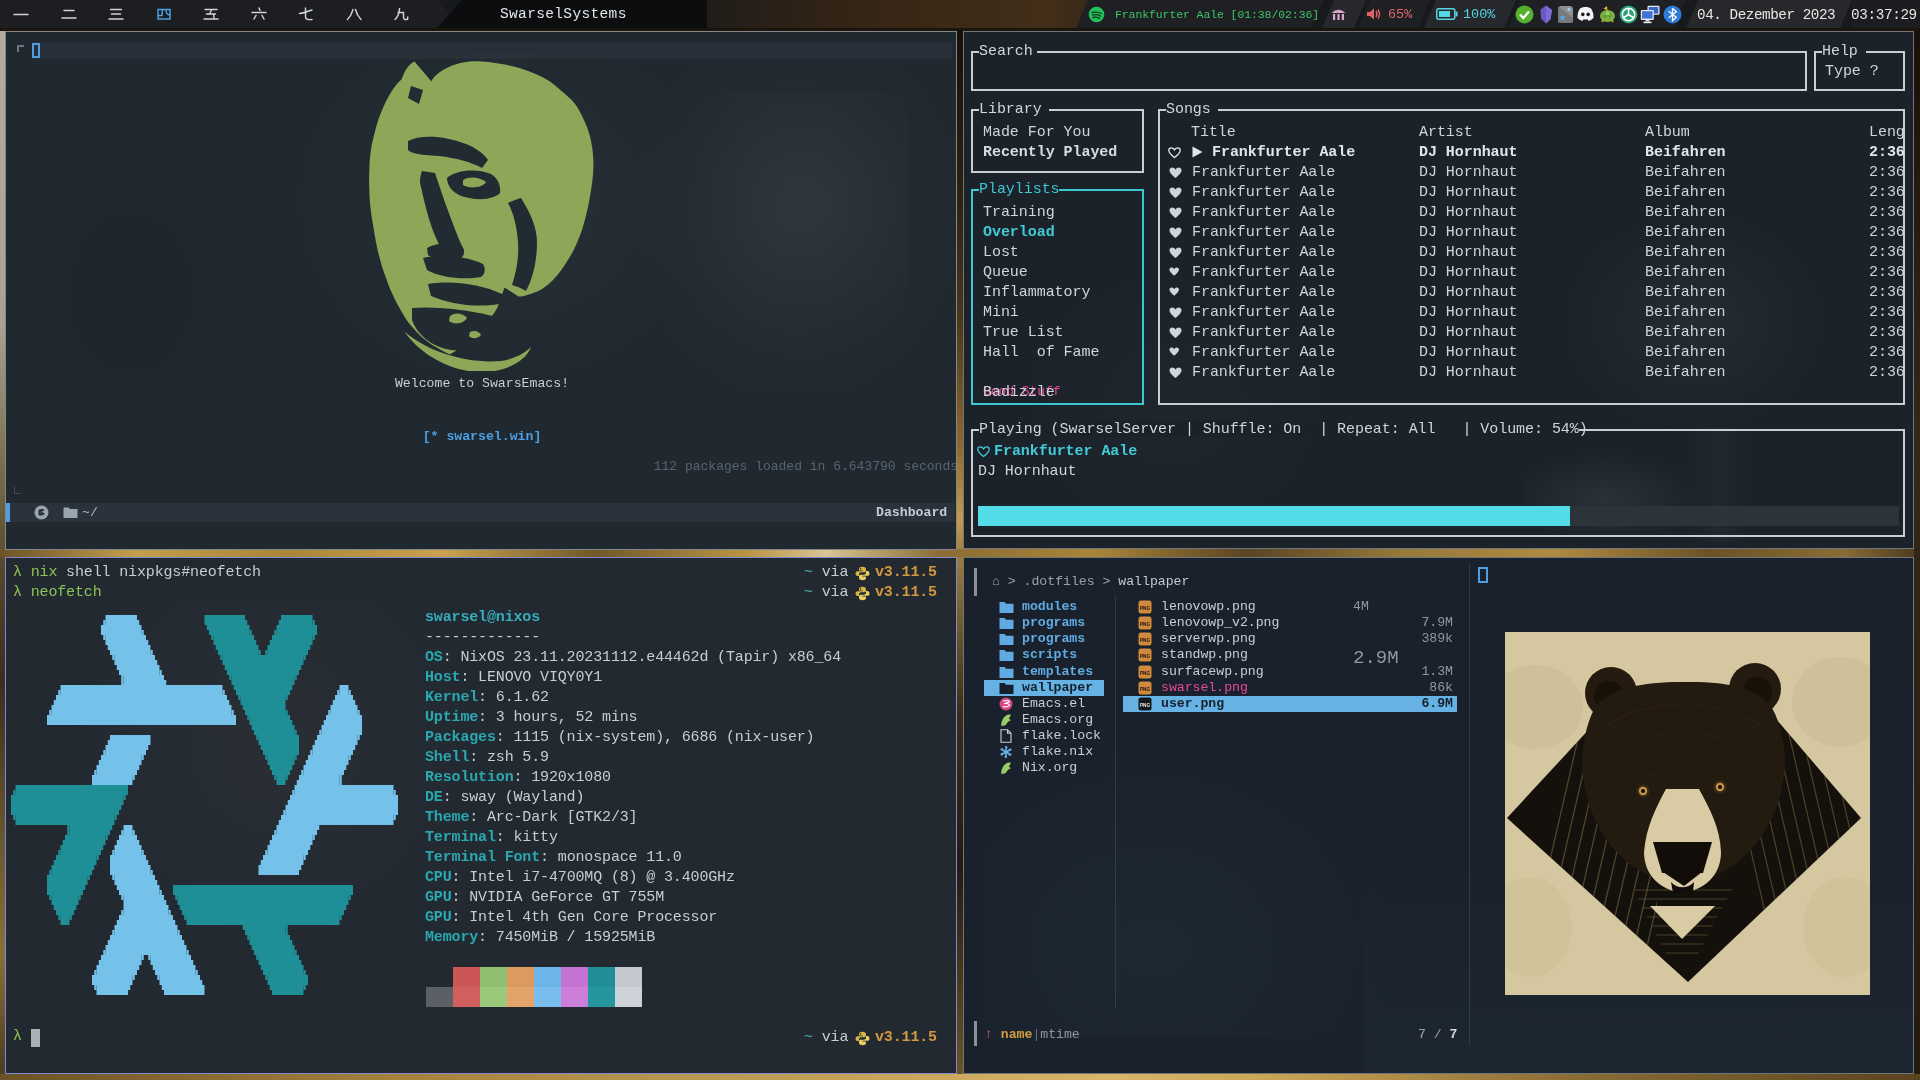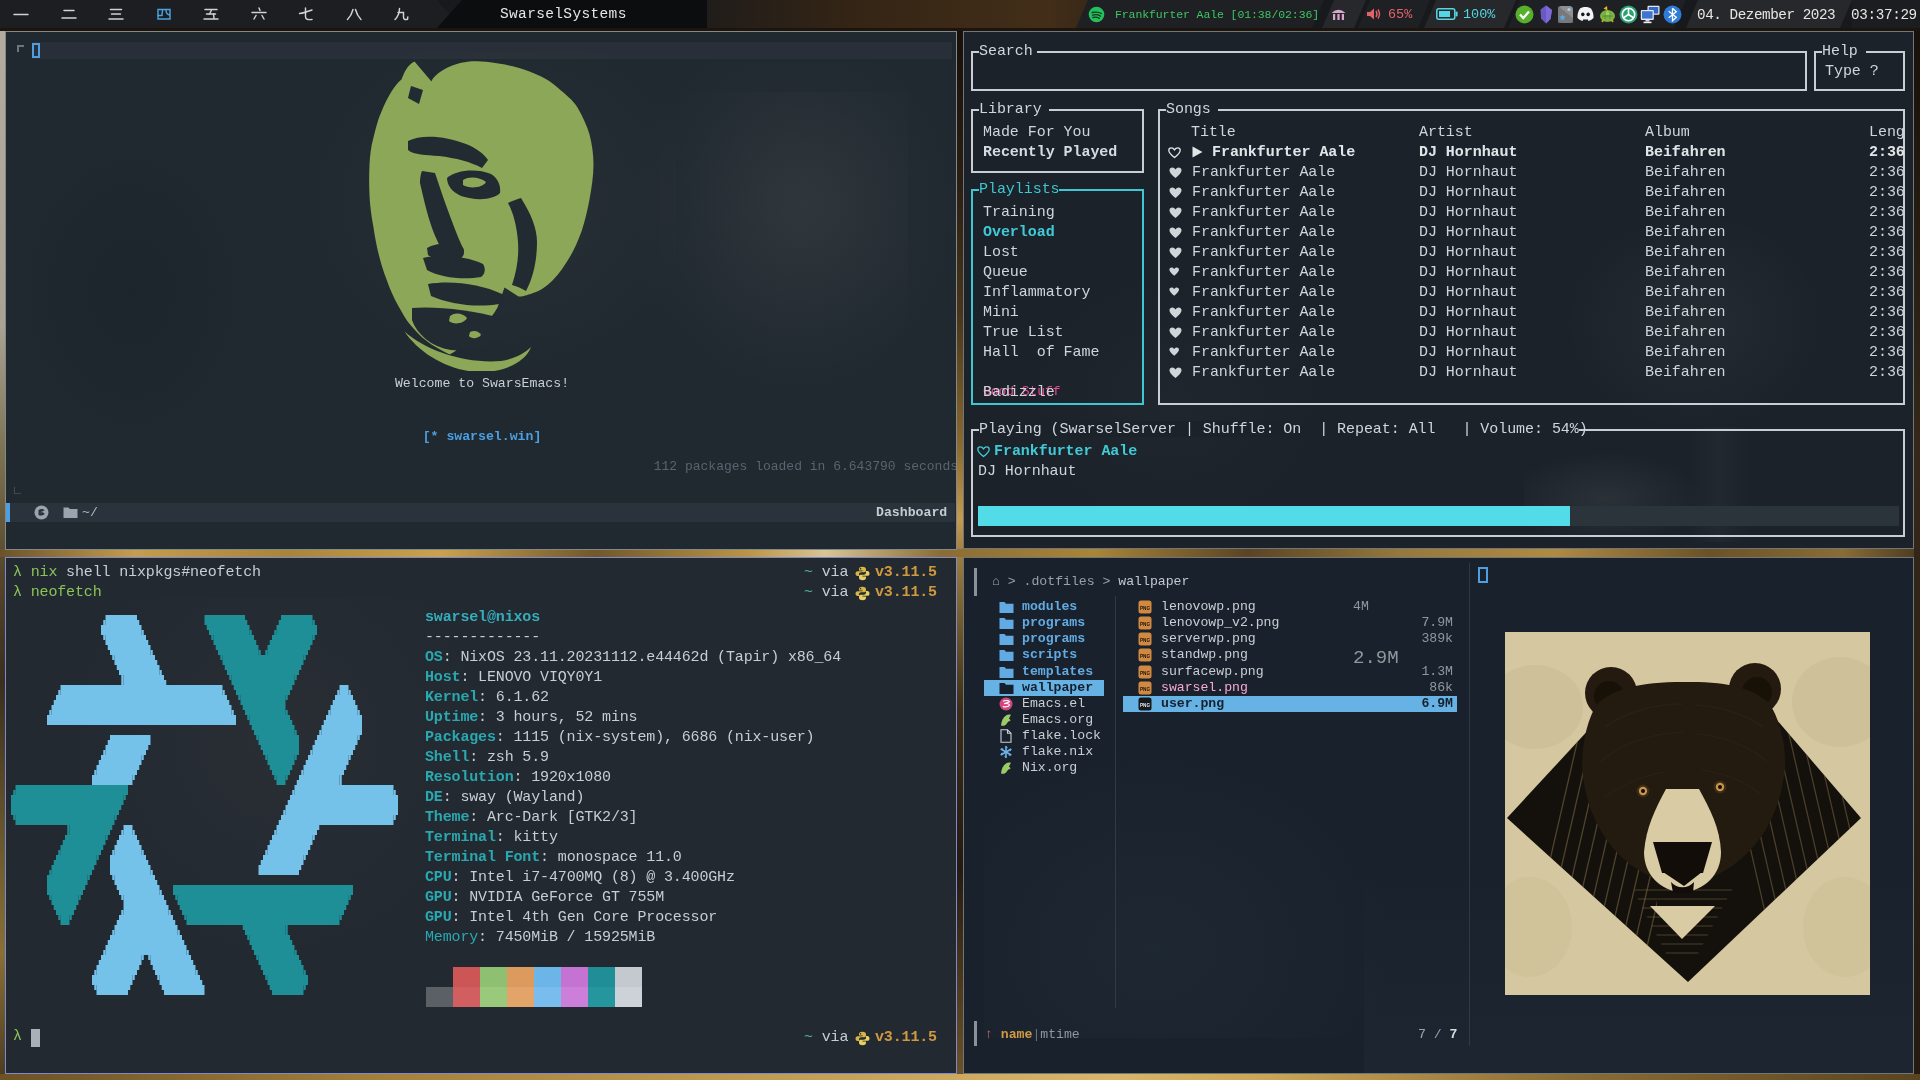--- a/index.html
+++ b/index.html
@@ -638,21 +638,21 @@
     <div class="abs" style="left:419px;top:171px;font-size:15px;letter-spacing:-.15px;white-space:pre"><span style="font-weight:bold;color:#2aa8b0">Packages</span><span style="color:#c8cdd2">: 1115 (nix-system), 6686 (nix-user)</span></div>
     <div class="abs" style="left:419px;top:191px;font-size:15px;letter-spacing:-.15px;white-space:pre"><span style="font-weight:bold;color:#2aa8b0">Shell</span><span style="color:#c8cdd2">: zsh 5.9</span></div>
     <div class="abs" style="left:419px;top:211px;font-size:15px;letter-spacing:-.15px;white-space:pre"><span style="font-weight:bold;color:#2aa8b0">Resolution</span><span style="color:#c8cdd2">: 1920x1080</span></div>
     <div class="abs" style="left:419px;top:231px;font-size:15px;letter-spacing:-.15px;white-space:pre"><span style="font-weight:bold;color:#2aa8b0">DE</span><span style="color:#c8cdd2">: sway (Wayland)</span></div>
     <div class="abs" style="left:419px;top:251px;font-size:15px;letter-spacing:-.15px;white-space:pre"><span style="font-weight:bold;color:#2aa8b0">Theme</span><span style="color:#c8cdd2">: Arc-Dark [GTK2/3]</span></div>
     <div class="abs" style="left:419px;top:271px;font-size:15px;letter-spacing:-.15px;white-space:pre"><span style="font-weight:bold;color:#2aa8b0">Terminal</span><span style="color:#c8cdd2">: kitty</span></div>
     <div class="abs" style="left:419px;top:291px;font-size:15px;letter-spacing:-.15px;white-space:pre"><span style="font-weight:bold;color:#2aa8b0">Terminal Font</span><span style="color:#c8cdd2">: monospace 11.0</span></div>
     <div class="abs" style="left:419px;top:311px;font-size:15px;letter-spacing:-.15px;white-space:pre"><span style="font-weight:bold;color:#2aa8b0">CPU</span><span style="color:#c8cdd2">: Intel i7-4700MQ (8) @ 3.400GHz</span></div>
     <div class="abs" style="left:419px;top:331px;font-size:15px;letter-spacing:-.15px;white-space:pre"><span style="font-weight:bold;color:#2aa8b0">GPU</span><span style="color:#c8cdd2">: NVIDIA GeForce GT 755M</span></div>
     <div class="abs" style="left:419px;top:351px;font-size:15px;letter-spacing:-.15px;white-space:pre"><span style="font-weight:bold;color:#2aa8b0">GPU</span><span style="color:#c8cdd2">: Intel 4th Gen Core Processor</span></div>
-    <div class="abs" style="left:419px;top:371px;font-size:15px;letter-spacing:-.15px;white-space:pre"><span style="font-weight:normal;color:#2aa8b0">Memory</span><span style="color:#c8cdd2">: 7450MiB / 15925MiB</span></div>
+    <div class="abs" style="left:419px;top:371px;font-size:15px;letter-spacing:-.15px;white-space:pre"><span style="font-weight:bold;color:#2aa8b0">Memory</span><span style="color:#c8cdd2">: 7450MiB / 15925MiB</span></div>
     <div class="abs" style="left:447px;top:409px;width:27px;height:20px;background:#cc5555"></div>
     <div class="abs" style="left:474px;top:409px;width:27px;height:20px;background:#8fbf70"></div>
     <div class="abs" style="left:501px;top:409px;width:27px;height:20px;background:#dc9a5e"></div>
     <div class="abs" style="left:528px;top:409px;width:27px;height:20px;background:#6cb5e8"></div>
     <div class="abs" style="left:555px;top:409px;width:27px;height:20px;background:#c573d2"></div>
     <div class="abs" style="left:582px;top:409px;width:27px;height:20px;background:#1f8e96"></div>
     <div class="abs" style="left:609px;top:409px;width:27px;height:20px;background:#c3c9cf"></div>
     <div class="abs" style="left:420px;top:429px;width:27px;height:20px;background:#5a6066"></div>
     <div class="abs" style="left:447px;top:429px;width:27px;height:20px;background:#d25f5f"></div>
     <div class="abs" style="left:474px;top:429px;width:27px;height:20px;background:#9ac97c"></div>
@@ -763,21 +763,21 @@
     <svg class="abs" style="left:174px;top:106.51999999999998px" width="14" height="14" viewBox="0 0 14 14">
       <rect x="0.5" y="0.5" width="13" height="13" rx="2.5" fill="#d0893e"></rect>
       <text x="7" y="9.6" font-family="Liberation Sans" font-size="4.6" font-weight="bold" fill="#1b1410" text-anchor="middle">PNG</text>
     </svg>
     <div class="abs" style="left:197px;top:105.5px;font-size:13.2px;color:#c9ced3;letter-spacing:-.02px;white-space:pre">surfacewp.png</div>
     <div class="abs" style="left:389px;top:105.5px;width:100px;text-align:right;font-size:13.2px;color:#8f979e;letter-spacing:-.02px;white-space:pre">1.3M</div>
     <svg class="abs" style="left:174px;top:122.64999999999998px" width="14" height="14" viewBox="0 0 14 14">
       <rect x="0.5" y="0.5" width="13" height="13" rx="2.5" fill="#d0893e"></rect>
       <text x="7" y="9.6" font-family="Liberation Sans" font-size="4.6" font-weight="bold" fill="#1b1410" text-anchor="middle">PNG</text>
     </svg>
-    <div class="abs" style="left:197px;top:121.6px;font-size:13.2px;color:#f9a8d4;letter-spacing:-.02px;white-space:pre">swarsel.png</div>
+    <div class="abs" style="left:197px;top:121.6px;font-size:13.2px;color:#ec4899;letter-spacing:-.02px;white-space:pre">swarsel.png</div>
     <div class="abs" style="left:389px;top:121.6px;width:100px;text-align:right;font-size:13.2px;color:#8f979e;letter-spacing:-.02px;white-space:pre">86k</div>
     <div class="abs" style="left:159px;top:137.8px;width:334px;height:16px;background:#66b2e4"></div>
     <svg class="abs" style="left:174px;top:138.77999999999997px" width="14" height="14" viewBox="0 0 14 14">
       <rect x="0.5" y="0.5" width="13" height="13" rx="2.5" fill="#15181c"></rect>
       <text x="7" y="9.6" font-family="Liberation Sans" font-size="4.6" font-weight="bold" fill="#e8e8e8" text-anchor="middle">PNG</text>
     </svg>
     <div class="abs" style="left:197px;top:137.8px;font-size:13.2px;font-weight:bold;color:#15202c;letter-spacing:-.02px;white-space:pre">user.png</div>
     <div class="abs" style="left:389px;top:137.8px;width:100px;text-align:right;font-size:13.2px;font-weight:bold;color:#15202c;letter-spacing:-.02px;white-space:pre">6.9M</div>
     <div class="abs" style="left:514px;top:9px;width:10px;height:16px;border:2px solid #4f9fe0"></div>
     <svg class="abs" style="left:541px;top:74px" width="365" height="363" viewBox="0 0 365 363">

